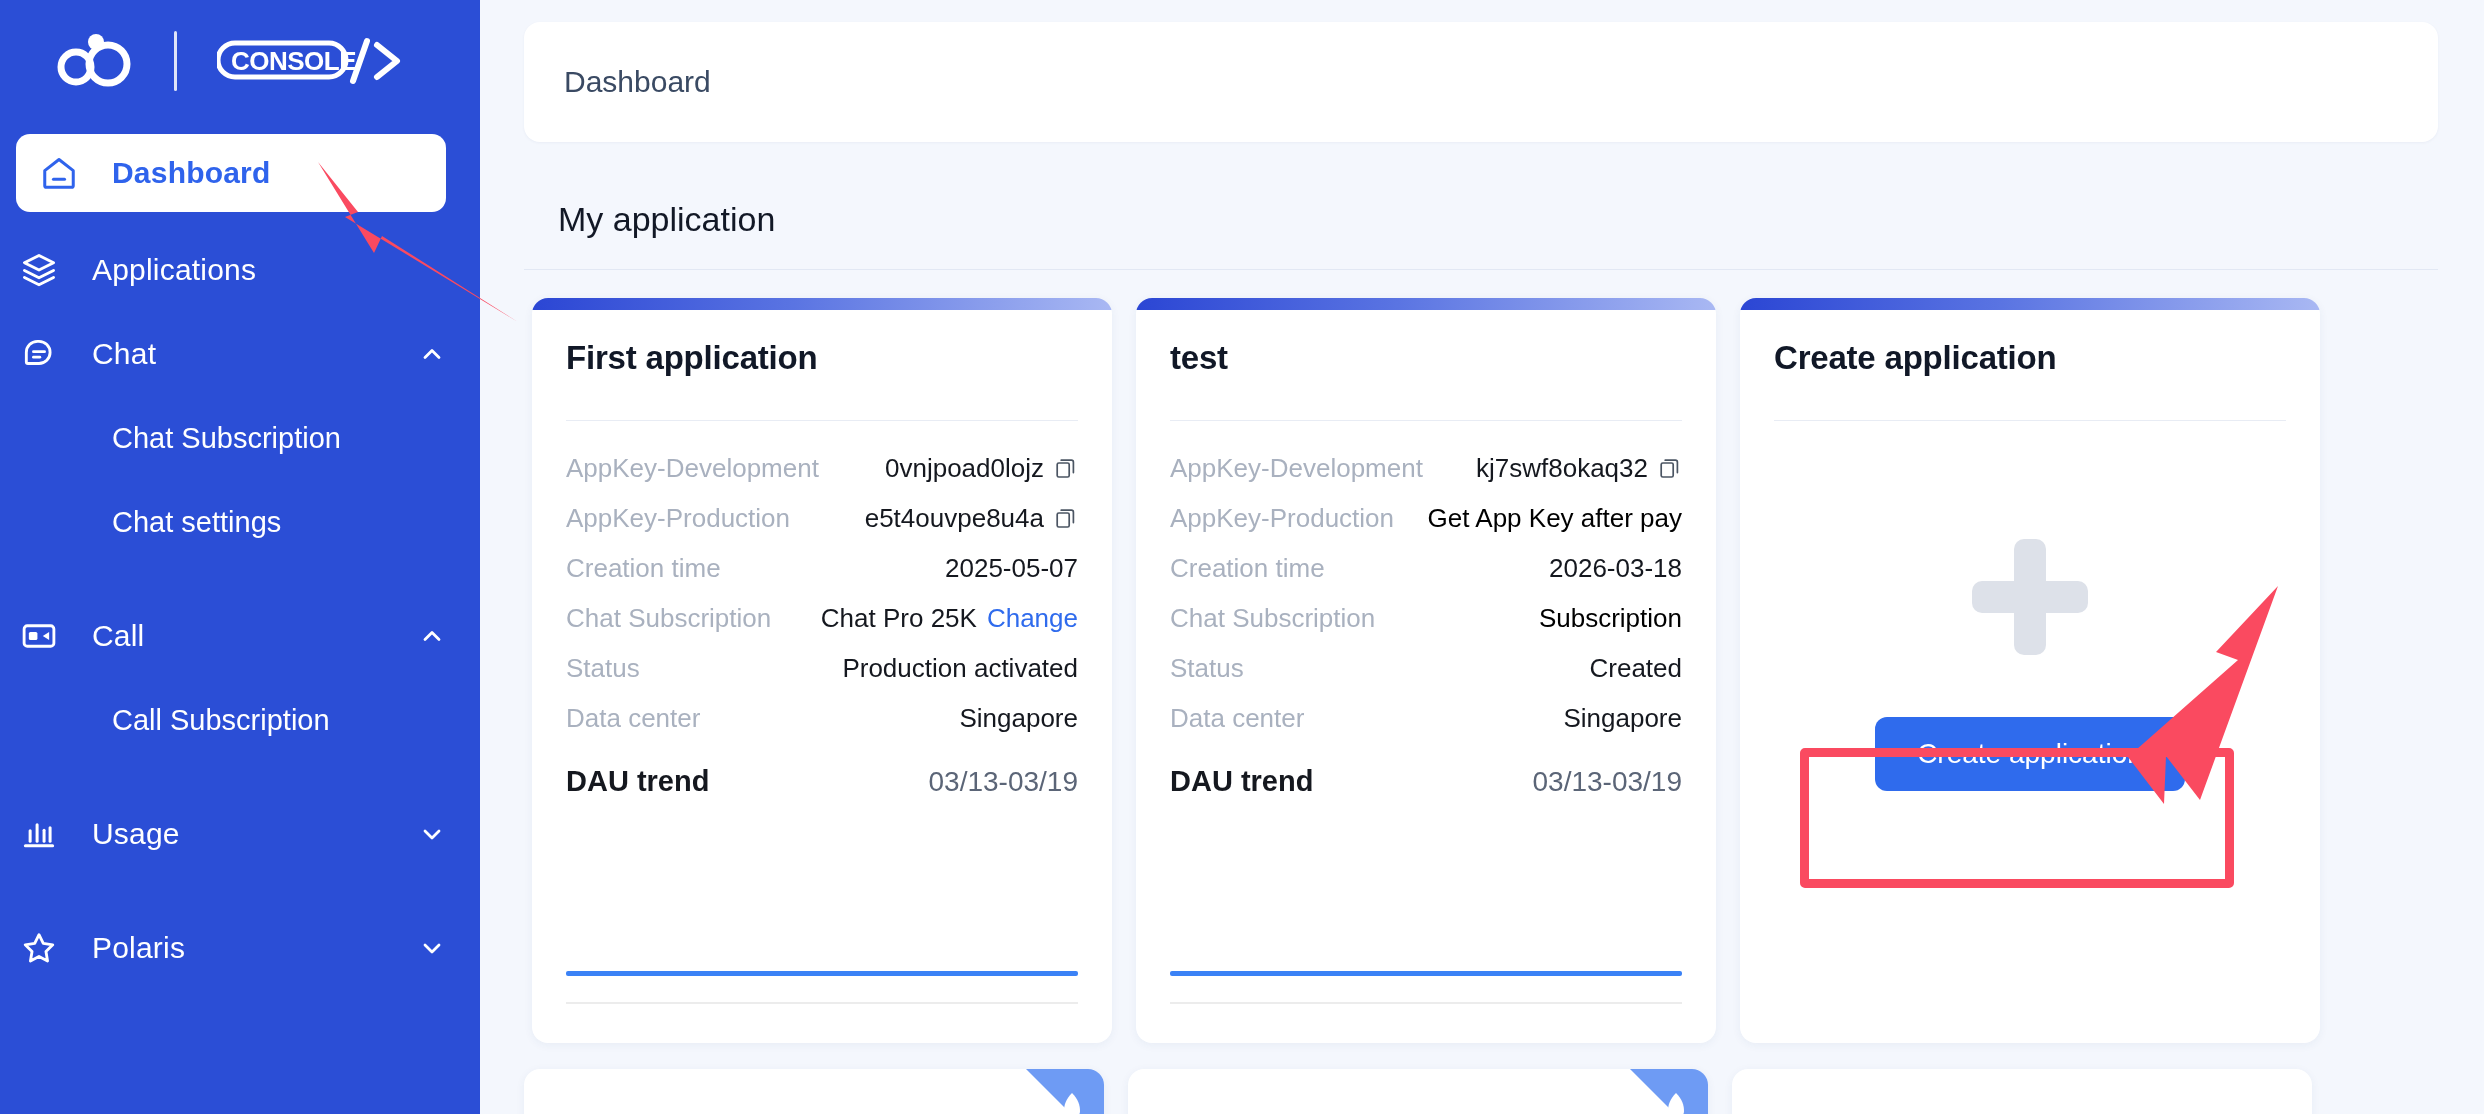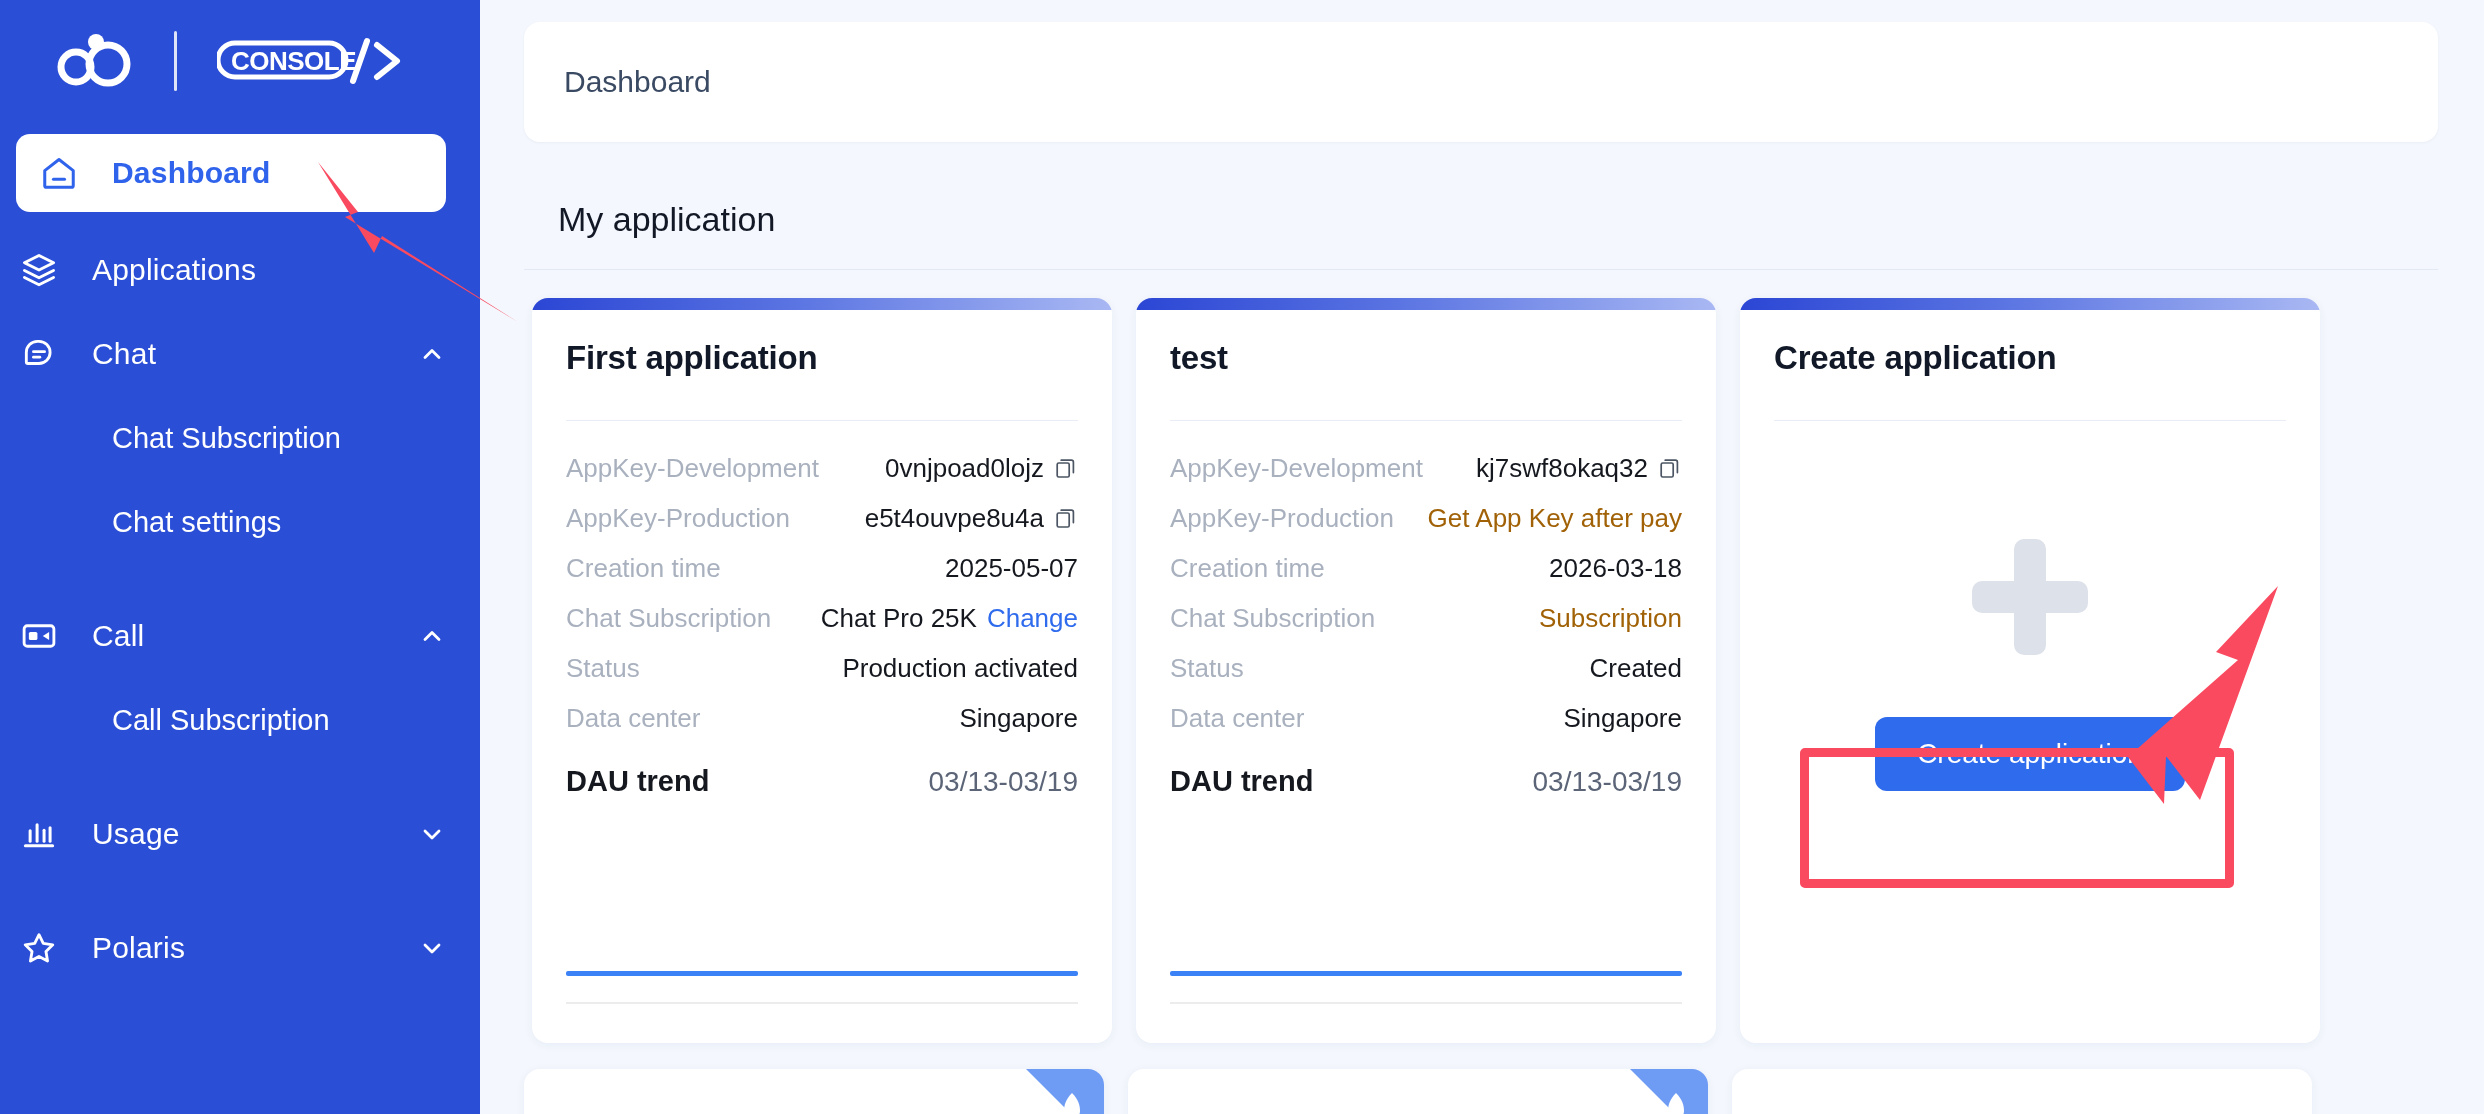--- a/index.html
+++ b/index.html
@@ -97,21 +97,21 @@
     height: 52px;
   }
   .card-divider { height: 1px; background: #e8ecf4; margin: 30px 0 22px 0; }
 
   .kv { display: flex; align-items: center; height: 50px; font-size: 26px; }
   .kv .k { color: #a9b1bf; flex: 1; white-space: nowrap; }
   .kv .v {
     color: #15181f; text-align: left; white-space: nowrap;
     display: flex; align-items: center; gap: 10px; justify-content: flex-end;
   }
-  .kv .v.link { color: #a16207; }
+  .kv .v.link { color: #000000; }
   .kv .v .sub-link { color: #2f6bed; }
   .copy-ico { width: 24px; height: 24px; display: inline-block; flex: 0 0 24px; }
 
   .dau {
     display: flex; align-items: baseline; justify-content: space-between;
     margin-top: 22px;
   }
   .dau-title { font-size: 29px; color: #15181f; font-weight: 700; }
   .dau-range { font-size: 28px; color: #5b6577; }
   .chart {

